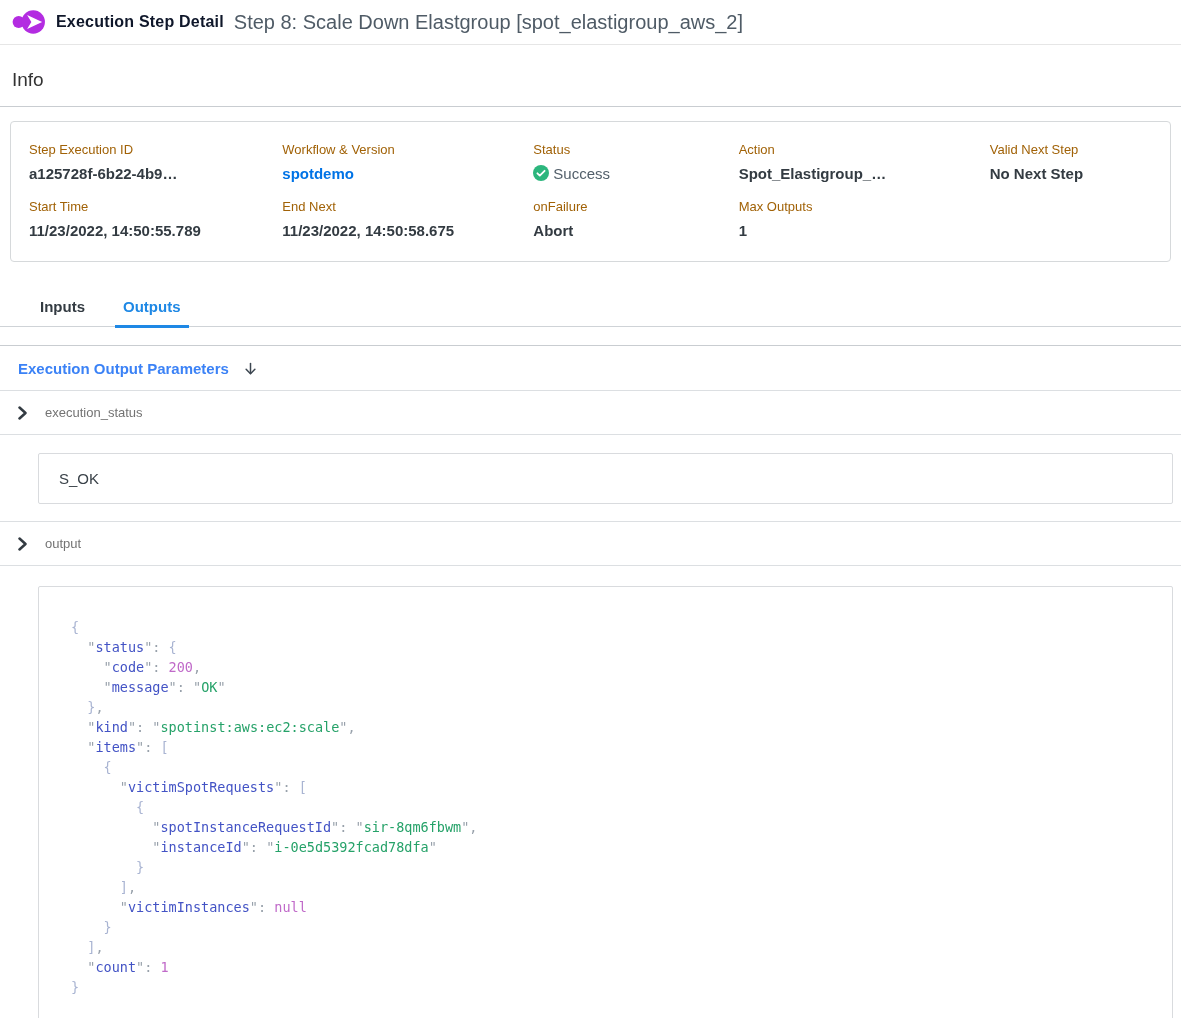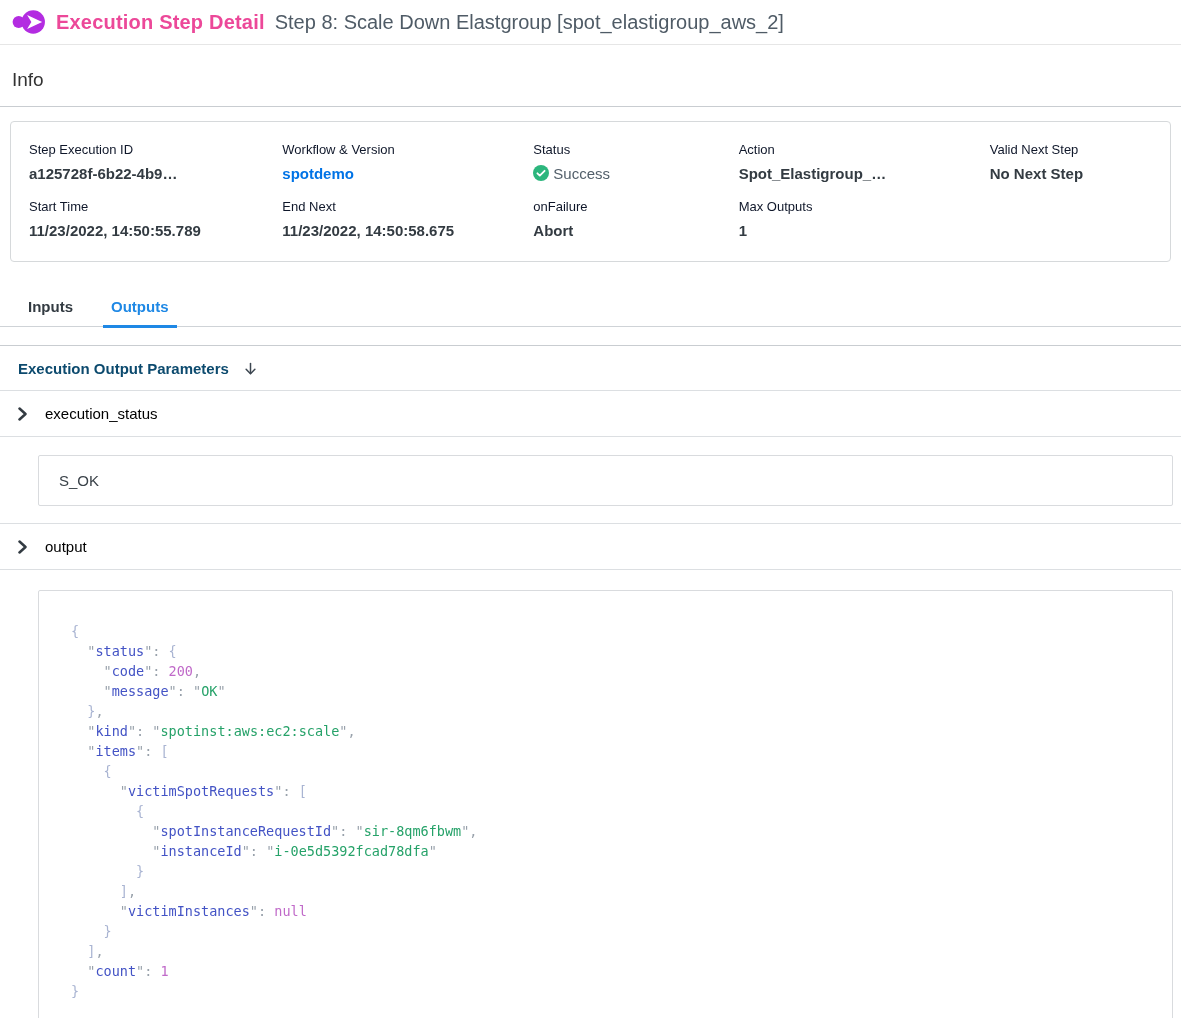--- a/index.html
+++ b/index.html
@@ -3,54 +3,54 @@
 <meta charset="utf-8">
 <style>
   * { box-sizing: border-box; margin: 0; padding: 0; }
   html,body { width: 1181px; min-height: 1018px; background:#fff;
     font-family: "Liberation Sans", sans-serif; color:#333b42; }
 
   
   .app-header { height:45px; display:flex; align-items:center; gap:10px;
     padding:0 12px; border-bottom:1px solid #e6e6e6; }
   .logo { width:34px; height:30px; flex:0 0 auto; }
-  .page-title { font-size:20px; font-weight:700; color:#ec4899; letter-spacing:.2px; }
+  .page-title { font-size:16px; font-weight:700; color:#0f172a; letter-spacing:.2px; }
   .page-subtitle { font-size:20px; font-weight:400; color:#4f5b66; }
 
   
   .hr-strong { border:none; border-top:1px solid #c9cdd1; }
   .hr-light  { border:none; border-top:1px solid #dcdfe2; }
 
   
   .info-title { font-size:19px; color:#333; margin:24px 0 15px 12px; font-weight:400; }
   .info-panel { margin:14px 10px 0 10px; border:1px solid #d6d9db; border-radius:4px;
     padding:20px 0 22px 18px; }
   .fields-grid { display:grid; grid-template-columns:22.2% 22% 18% 22% 15.8%;
     row-gap:16px; }
-  .field .label { font-size:13px; color:#0f172a; margin-bottom:8px; }
+  .field .label { font-size:13px; color:#a16207; margin-bottom:8px; }
   .field .value { font-size:15px; font-weight:700; color:#333b42; }
   .field .value.link { color:#0073e6; font-weight:700; text-decoration:none; cursor:pointer; }
   .field .value.status { font-weight:400; color:#525f6a; display:flex; gap:4px; }
 
   
-  .tabs { display:flex; padding-left:20px; margin-top:26px; border-bottom:1px solid #cfd3d7; }
+  .tabs { display:flex; padding-left:32px; margin-top:26px; border-bottom:1px solid #cfd3d7; }
   .tab { font-size:15px; font-weight:700; color:#333b42; padding:10px 8px;
     border-bottom:3px solid transparent; margin-bottom:-2px; margin-right:22px; cursor:pointer; }
   .tab.active { color:#1e88e5; border-bottom-color:#1e88e5; }
   .tabs-gap { height:18px; }
 
   
   .out-header { display:flex; align-items:center; gap:14px;
     padding:14px 0 13px 18px; }
-  .out-header .out-title { font-size:15px; font-weight:700; color:#0c4a6e; }
+  .out-header .out-title { font-size:15px; font-weight:700; color:#3b82f6; }
   .icon-btn { background:none; border:none; cursor:pointer; display:flex; align-items:center; padding:0; }
 
   .param-row { display:flex; align-items:center; gap:17px;
     padding:14px 0 14px 17px; cursor:pointer; }
-  .param-row .param-name { font-size:15px; color:#000000; }
+  .param-row .param-name { font-size:13px; color:#737373; }
 
   .value-box { margin:18px 8px 17px 38px; border:1px solid #d9dbde; border-radius:2px;
     padding:16px 20px; font-size:15px; color:#3a4249; }
 
   .code-box { margin:20px 8px 12px 38px; border:1px solid #d9dbde; border-radius:2px;
     padding:30px 20px 42px 32px;
     font-family:"DejaVu Sans Mono", monospace; font-size:13.5px; line-height:20px;
     color:#98a1ab; white-space:pre; overflow:hidden; }
   .code-line { min-height:20px; }
   .tk-k { color:#4353c5; }   

